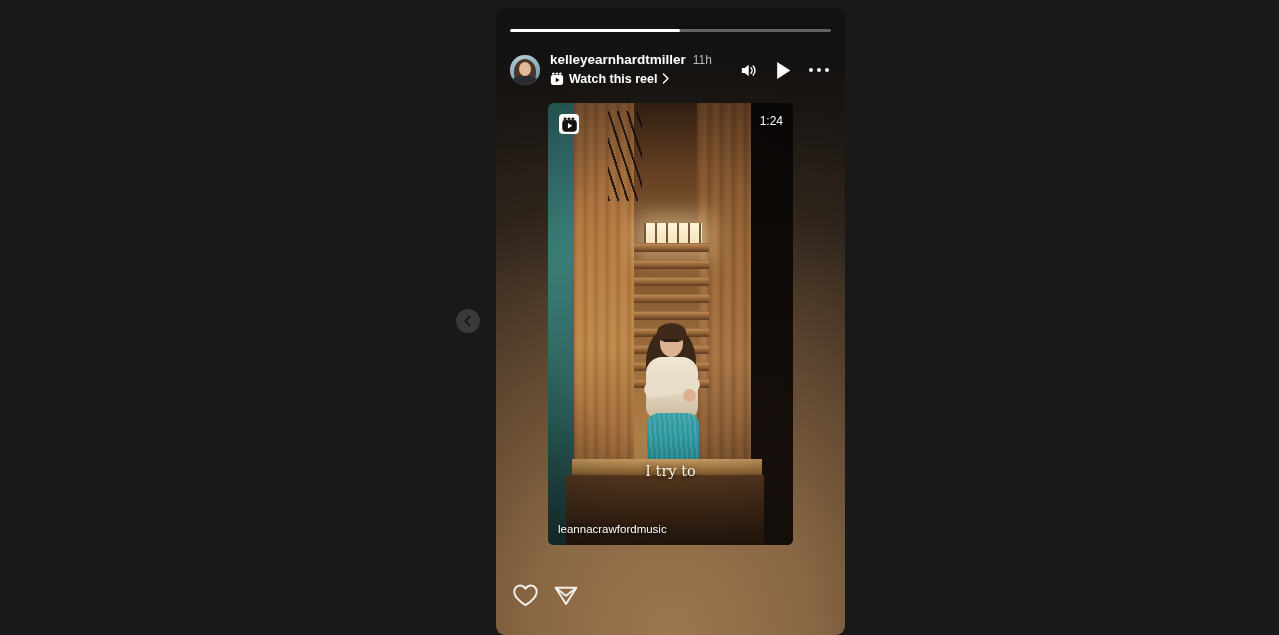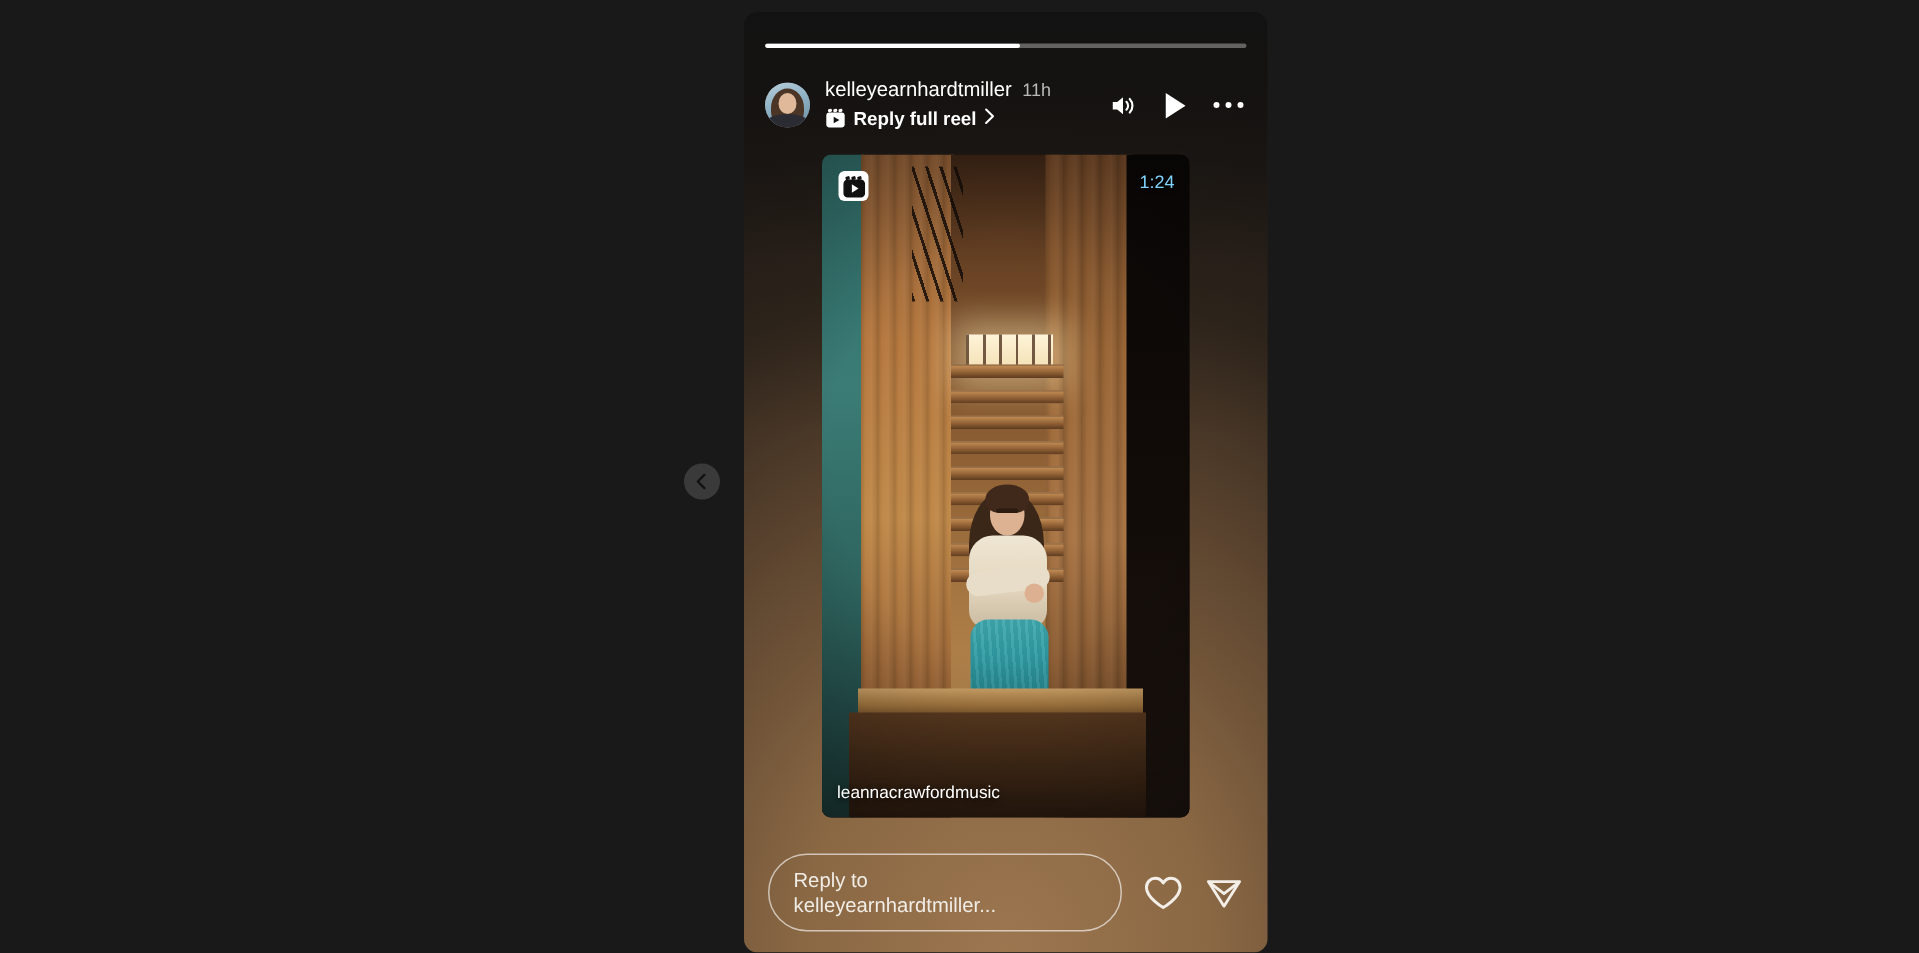--- a/index.html
+++ b/index.html
@@ -87,21 +87,21 @@
 
   .head-text {
     margin-left: 10px;
     display: flex; flex-direction: column; justify-content: center;
     gap: 3px;
     flex: 1 1 auto;
     min-width: 0;
   }
   .name-row { display: flex; align-items: baseline; gap: 7px; }
   .username {
-    color: #ffffff; font-size: 13.5px; font-weight: 400;
+    color: #ffffff; font-size: 13.5px; font-weight: 700;
     white-space: nowrap; cursor: pointer;
   }
   .timeago { color: #b9b9b9; font-size: 12px; }
   .reel-row {
     display: flex; align-items: center; gap: 5px;
     cursor: pointer;
   }
   .reel-label { color: #ffffff; font-size: 12.5px; font-weight: 700; }
   .chev-small { color:#ffffff; }
 
@@ -212,21 +212,21 @@
 
   
   .reel-badge {
     position:absolute; left:11px; top:11px;
     width:20px; height:20px; border-radius:4px;
     background:#ffffff;
     display:flex; align-items:center; justify-content:center;
   }
   .duration {
     position:absolute; right:10px; top:11px;
-    color:#7dd3fc; font-size:12px; font-weight:500;
+    color:#ffffff; font-size:12px; font-weight:500;
     text-shadow: 0 1px 3px rgba(0,0,0,0.75);
   }
 
   
   .sticker {
     position:absolute; left:50%; transform: translateX(-50%);
     top: 66px;
     background: #f2f0ec;
     padding: 4px 8px 5px;
     text-align:center;
@@ -316,21 +316,21 @@
           <span class="timeago">11h</span>
         </div>
         <div class="reel-row">
           <svg width="14" height="14" viewBox="0 0 16 16">
             <rect x="1" y="3.4" width="14" height="11.4" rx="2.4" fill="#fff"></rect>
             <rect x="2.3" y="0.8" width="3" height="2.2" rx="0.8" fill="#fff" transform="rotate(-16 3.8 1.9)"></rect>
             <rect x="6.3" y="0.8" width="3" height="2.2" rx="0.8" fill="#fff" transform="rotate(-16 7.8 1.9)"></rect>
             <rect x="10.3" y="0.8" width="3" height="2.2" rx="0.8" fill="#fff" transform="rotate(-16 11.8 1.9)"></rect>
             <path d="M6.6 6.6 L11 9.1 L6.6 11.6 Z" fill="#111"></path>
           </svg>
-          <span class="reel-label">Reply full reel</span>
+          <span class="reel-label">Watch this reel</span>
           <span class="chev-small">
             <svg width="8" height="11" viewBox="0 0 8 11">
               <path d="M1.4 1 L6 5.5 L1.4 10" fill="none" stroke="#fff" stroke-width="1.4" stroke-linecap="round" stroke-linejoin="round"></path>
             </svg>
           </span>
         </div>
       </div>
 
       <div class="head-actions">
         <span class="hicon">
@@ -404,27 +404,25 @@
           <rect x="1.8" y="0.6" width="3" height="2.4" rx="0.8" fill="#111" transform="rotate(-16 3.3 1.8)"></rect>
           <rect x="6" y="0.6" width="3" height="2.4" rx="0.8" fill="#111" transform="rotate(-16 7.5 1.8)"></rect>
           <rect x="10.2" y="0.6" width="3" height="2.4" rx="0.8" fill="#111" transform="rotate(-16 11.7 1.8)"></rect>
           <path d="M6.3 6.3 L11 9.3 L6.3 12.3 Z" fill="#fff"></path>
         </svg>
       </div>
 
       <div class="duration">1:24</div>
 
 
+      <div class="lyric">I try to</div>
       <div class="handle">leannacrawfordmusic</div>
     </div>
 
     <div class="reply-row">
-      <div class="reply-input">
-        <span class="reply-ph">Reply to kelleyearnhardtmiller...</span>
-      </div>
       <span class="act-icon">
         <svg width="27" height="25" viewBox="0 0 26 24">
           <path d="M13 21.2 C13 21.2 2.2 14.9 2.2 8.3 C2.2 4.9 4.8 2.4 7.9 2.4 C10.2 2.4 11.9 3.7 13 5.4 C14.1 3.7 15.8 2.4 18.1 2.4 C21.2 2.4 23.8 4.9 23.8 8.3 C23.8 14.9 13 21.2 13 21.2 Z" fill="none" stroke="#f3efe8" stroke-width="1.9" stroke-linejoin="round"></path>
         </svg>
       </span>
       <span class="act-icon">
         <svg width="26" height="25" viewBox="0 0 26 24">
           <path d="M2.6 4.2 L23.4 4.2 L13 20.6 Z" fill="none" stroke="#f3efe8" stroke-width="1.9" stroke-linejoin="round"></path>
           <path d="M2.6 4.2 L13 12.3 L23.4 4.2" fill="none" stroke="#f3efe8" stroke-width="1.9" stroke-linejoin="round"></path>
         </svg>

